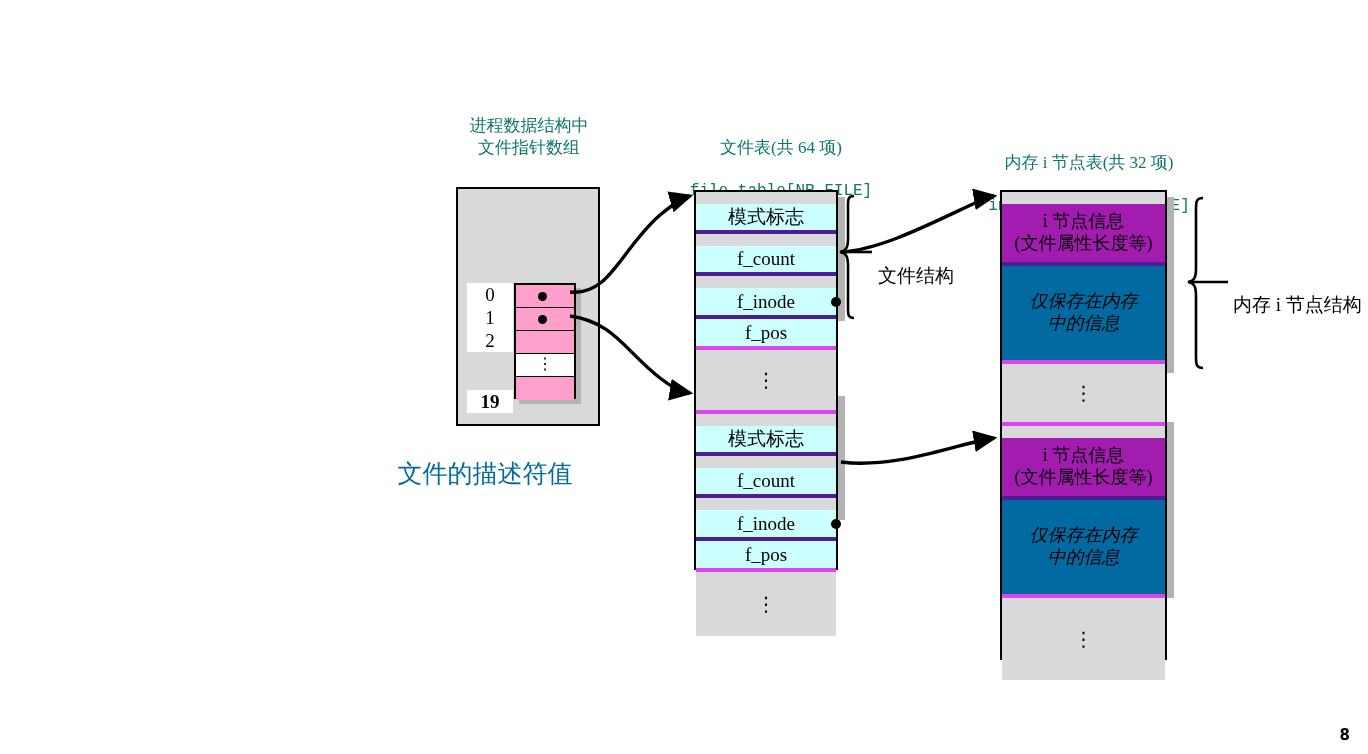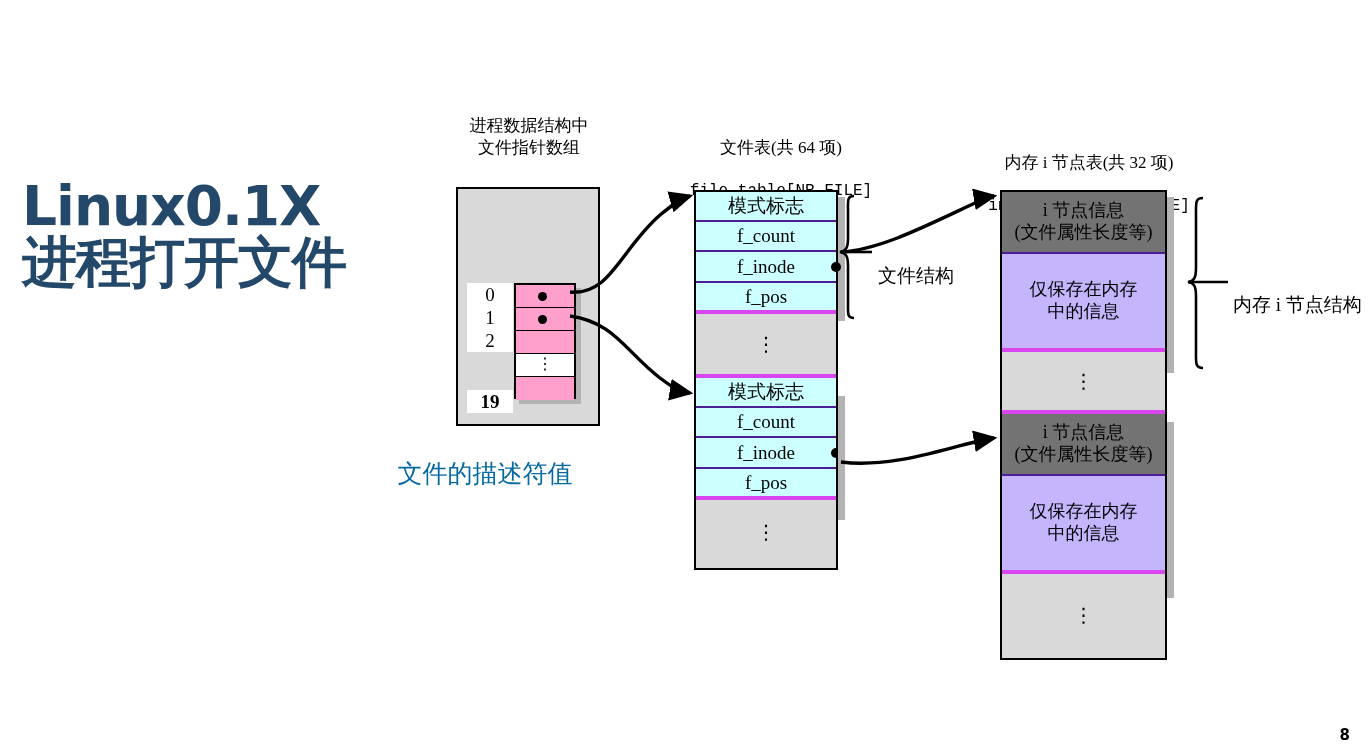--- a/index.html
+++ b/index.html
@@ -31,21 +31,21 @@
     letter-spacing: -1px;
     color: #23486A;
     white-space: pre-line;
   }
 
   
   .col-head {
     position: absolute;
     text-align: center;
     font-family: "Liberation Serif", serif;
-    color: #000000;
+    color: #0f766e;
     line-height: 1.30;
     white-space: pre-line;
   }
   #head-proc  { left: 438px; top: 115px; width: 182px; font-size: 17px; }
   #head-file  { left: 670px; top: 115px; width: 222px; font-size: 17px; }
   #head-inode { left: 960px; top: 130px; width: 258px; font-size: 17px; }
   .mono-line {
     font-family: "Liberation Mono", "DejaVu Sans Mono", monospace;
     font-size: 16px;
     letter-spacing: 0px;
@@ -132,25 +132,25 @@
     border: 2px solid #000000;
     background: #d9d9d9;
   }
   .row {
     box-sizing: border-box;
     position: relative;
     text-align: center;
     font-family: "Liberation Serif", serif;
     color: #000000;
   }
-  .row.sep { border-bottom: 2px solid #4c1d95; }
+  .row.sep { border-bottom: 4px solid #4c1d95; margin-top: 12px; }
   .row.thick-bottom { border-bottom: 4px solid #d946ef; }
   .row.cyan { background: #CCFFFF; }
-  .row.lgreen { background: #737373; }
-  .row.green { background: #c4b5fd; }
+  .row.lgreen { background: #a21caf; }
+  .row.green { background: #0369a1; font-style: italic; }
   .row.gray  { background: #d9d9d9; }
   .row-label {
     position: absolute;
     left: 0; right: 0; top: 50%;
     transform: translateY(-50%);
     white-space: pre-line;
     line-height: 1.22;
   }
   .vdots-row {
     position: absolute;
@@ -196,22 +196,20 @@
     font-weight: bold;
     font-size: 15px;
     color: #000;
   }
 </style>
 </head>
 <body>
 
 <div class="slide">
 
-  <div id="slide-title">Linux0.1X
-进程打开文件</div>
 
   <div class="col-head" id="head-proc">进程数据结构中
 文件指针数组</div>
 
   <div class="col-head" id="head-file">
     <div>文件表(共 64 项)</div>
     <div class="mono-line">file_table[NR_FILE]</div>
   </div>
 
   <div class="col-head" id="head-inode">

